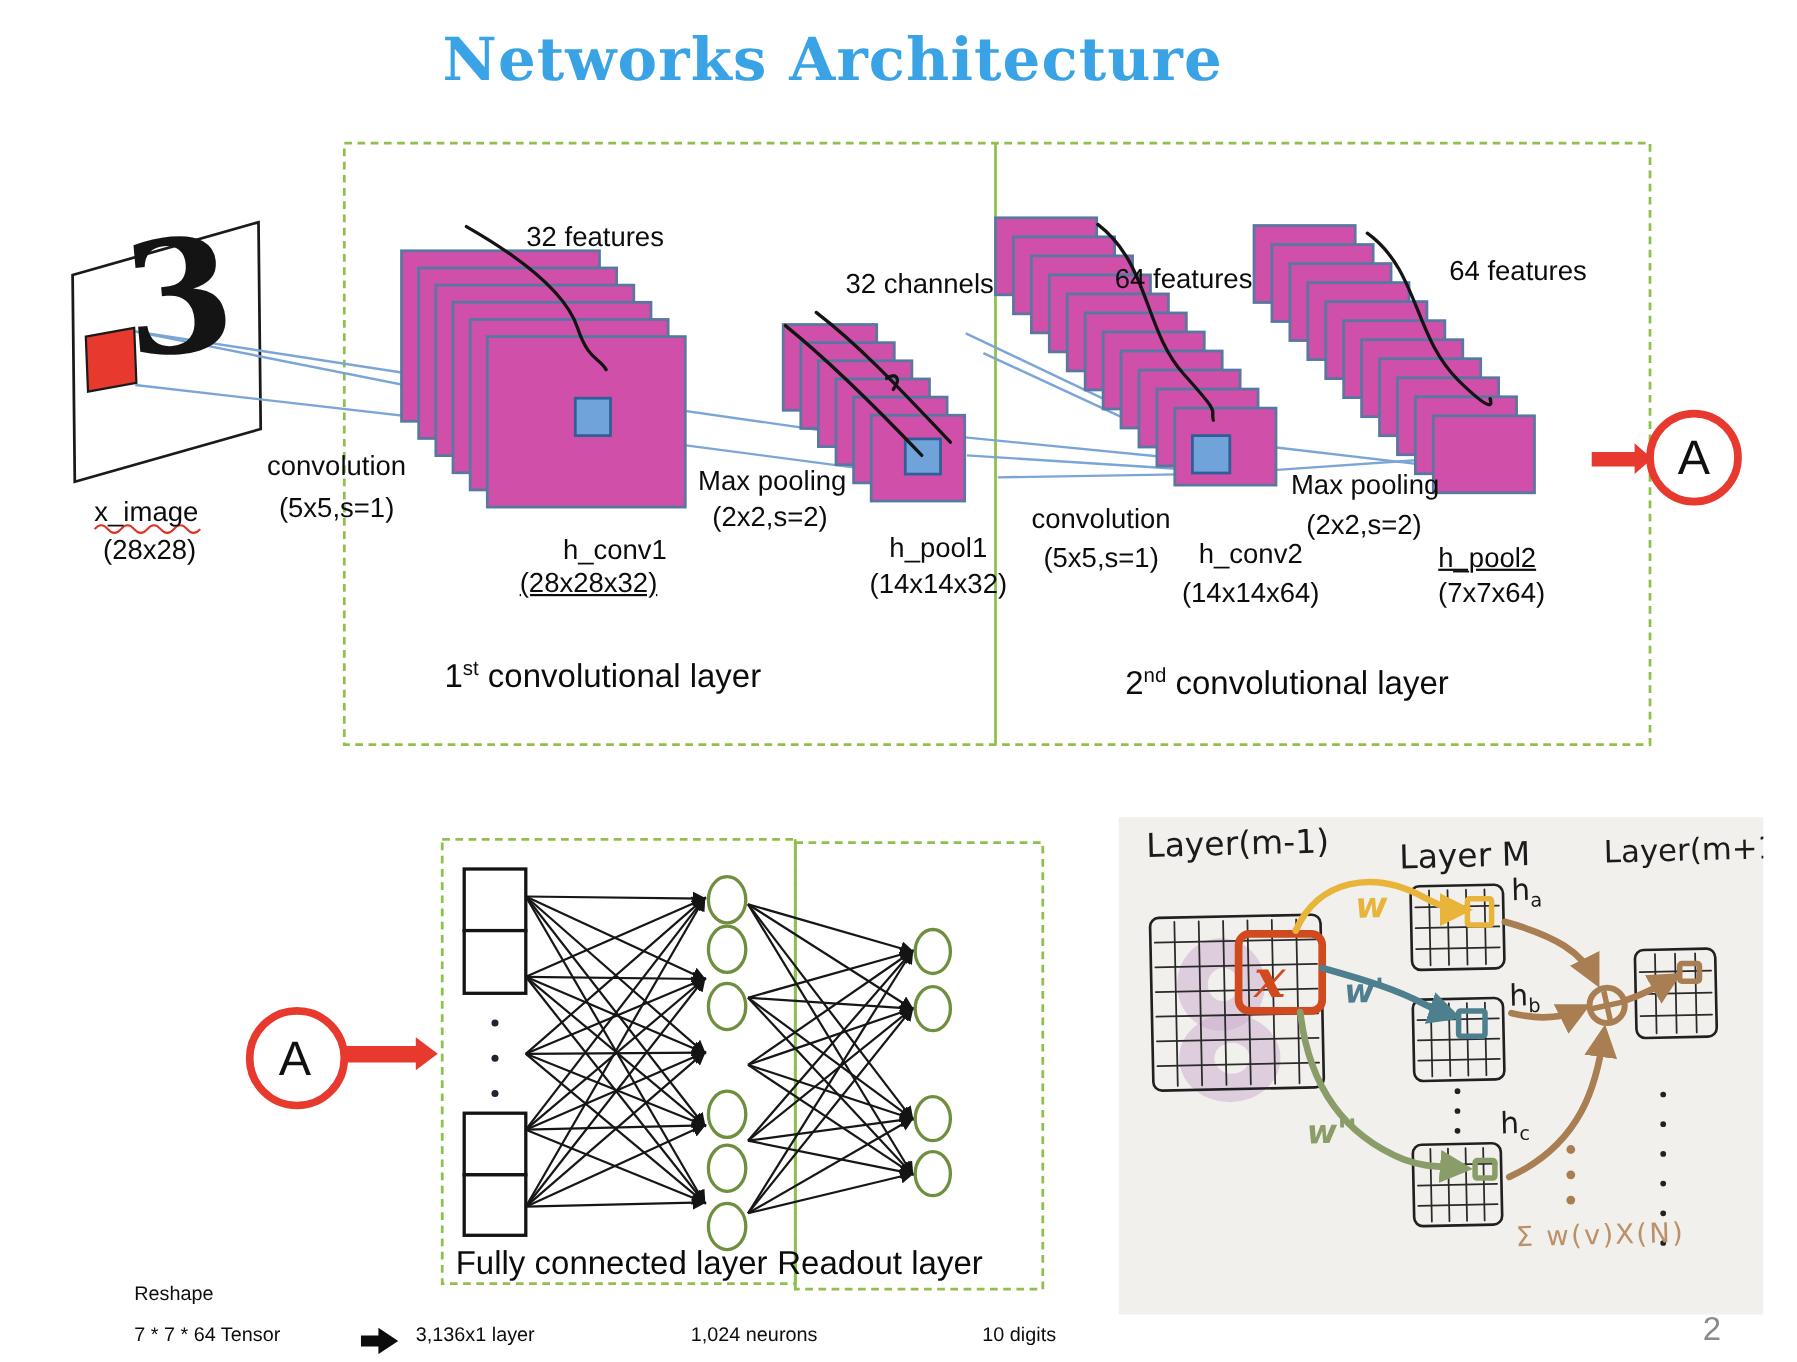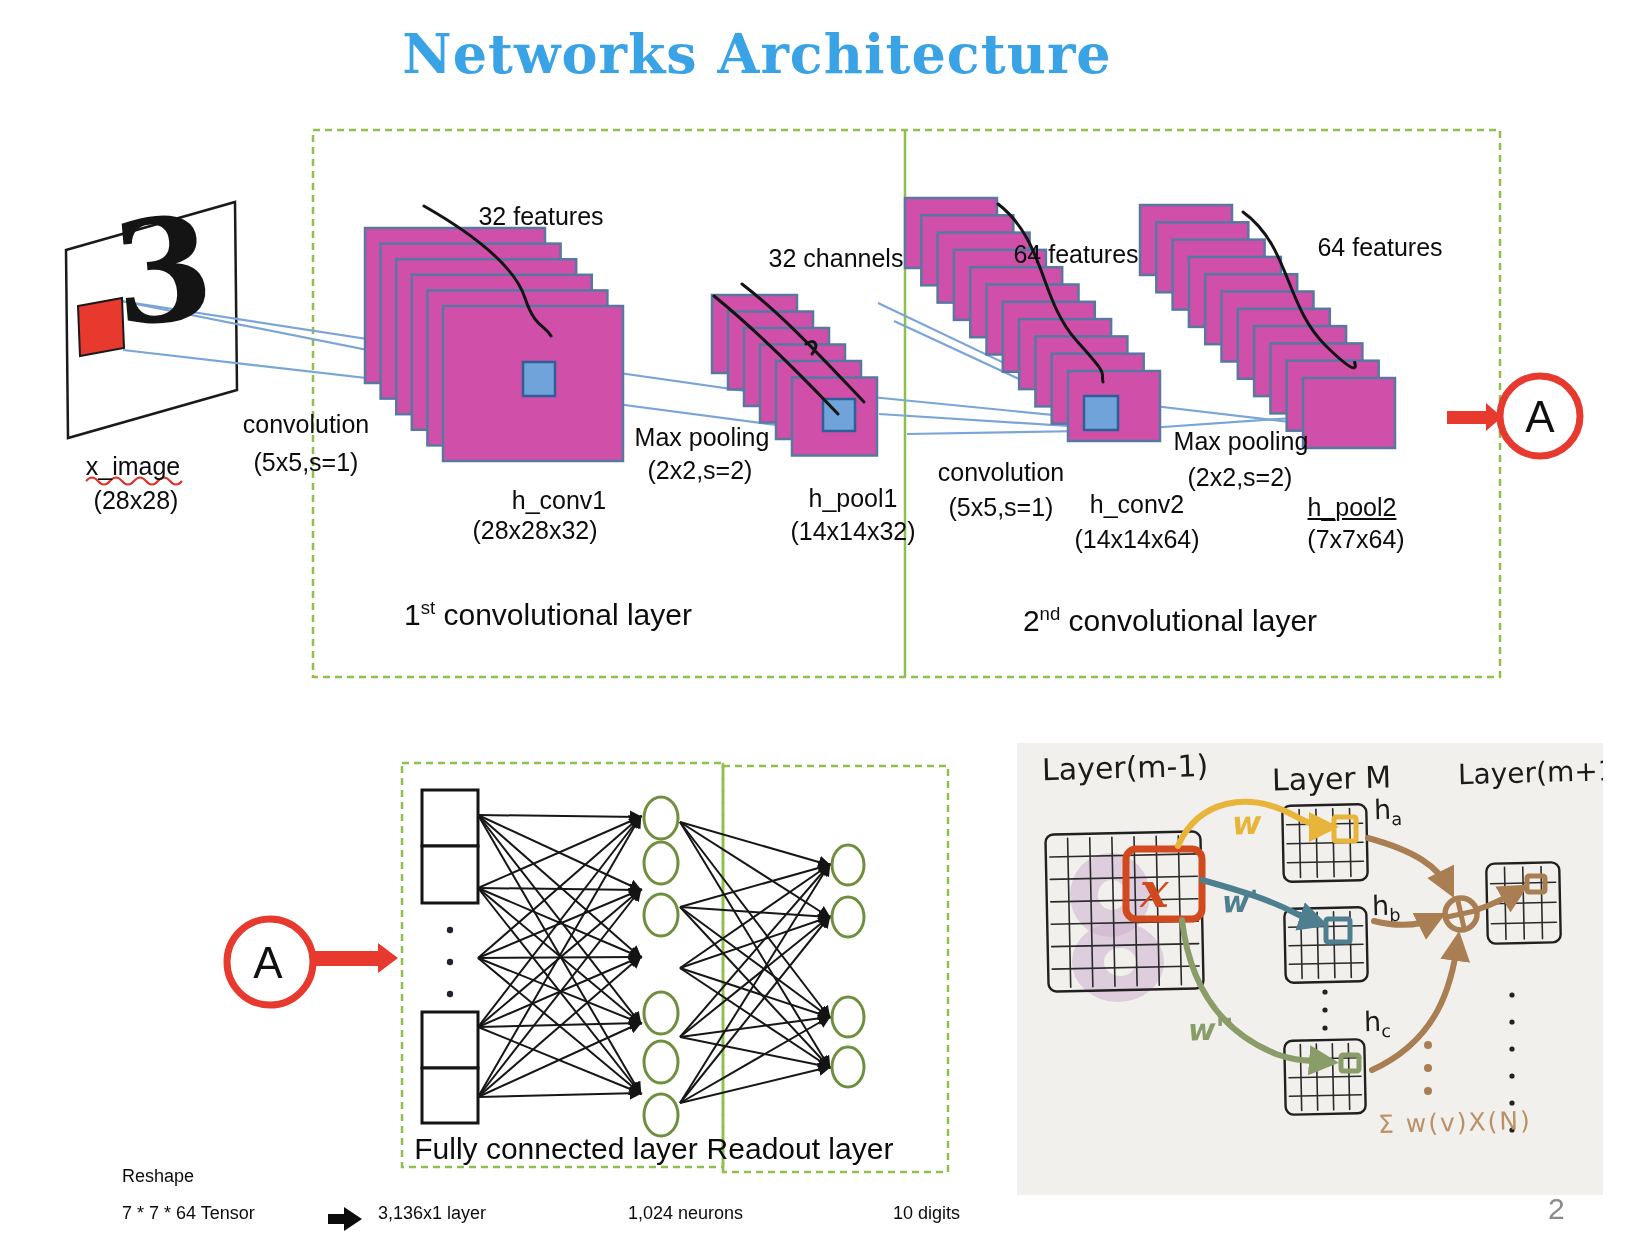--- a/index.html
+++ b/index.html
@@ -317,21 +317,21 @@
 <div class="title">Networks Architecture</div>
 
 <div class="digit3">3</div>
 <div class="lbl" style="left:133px;top:453px;">x_image</div>
 <div class="lbl" style="left:136px;top:487px;">(28x28)</div>
 
 <div class="lbl" style="left:306px;top:411px;">convolution</div>
 <div class="lbl" style="left:306px;top:449px;">(5x5,s=1)</div>
 <div class="lbl" style="left:541px;top:203px;">32 features</div>
 <div class="lbl" style="left:531px;top:487px;margin-left:28px;">h_conv1</div>
-<div class="lbl" style="left:535px;top:517px;">(28x28x32)</div>
+<div class="lbl" style="left:535px;top:517px;text-decoration:underline;">(28x28x32)</div>
 
 <div class="lbl" style="left:702px;top:424px;">Max pooling</div>
 <div class="lbl" style="left:700px;top:457px;">(2x2,s=2)</div>
 <div class="lbl" style="left:836px;top:245px;">32 channels</div>
 <div class="lbl" style="left:853px;top:485px;">h_pool1</div>
 <div class="lbl" style="left:853px;top:518px;">(14x14x32)</div>
 
 <div class="lbl" style="left:1001px;top:459px;">convolution</div>
 <div class="lbl" style="left:1001px;top:494px;">(5x5,s=1)</div>
 <div class="lbl" style="left:1076px;top:241px;">64 features</div>

